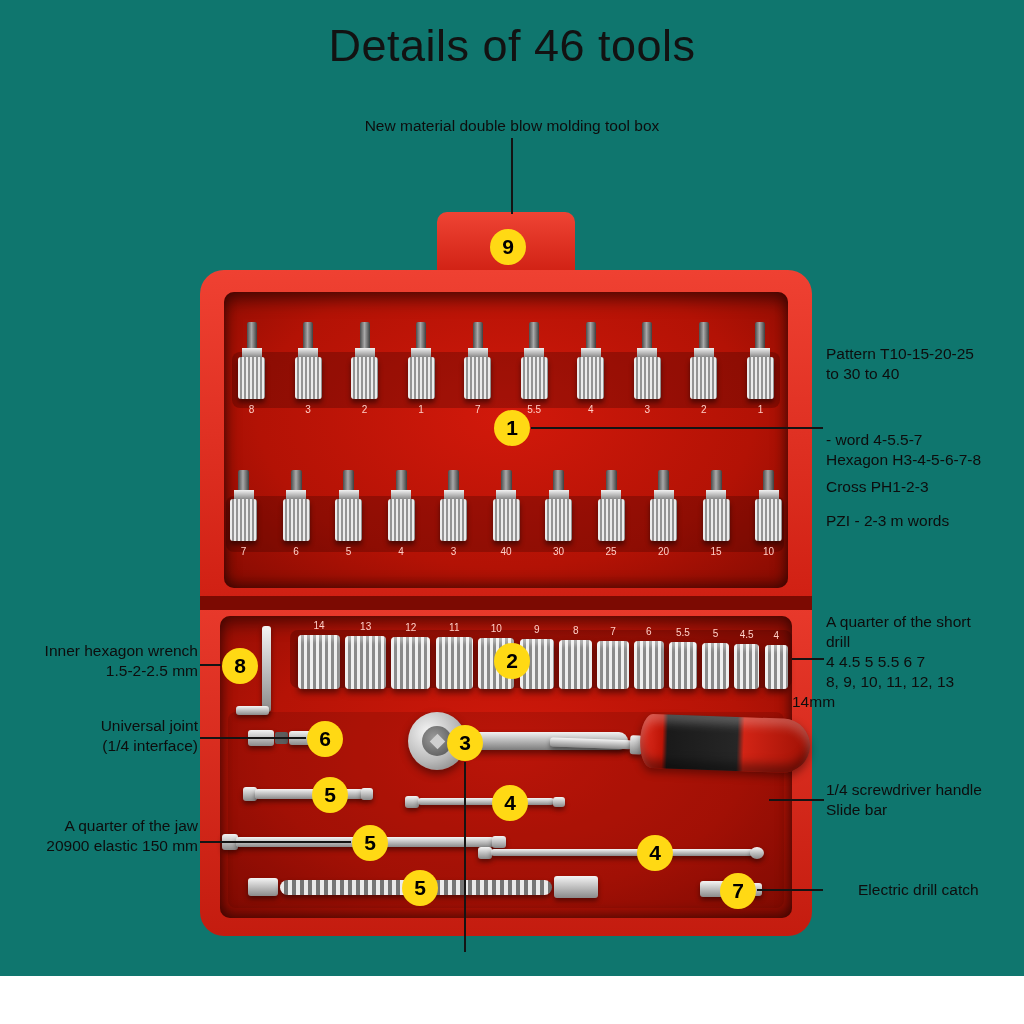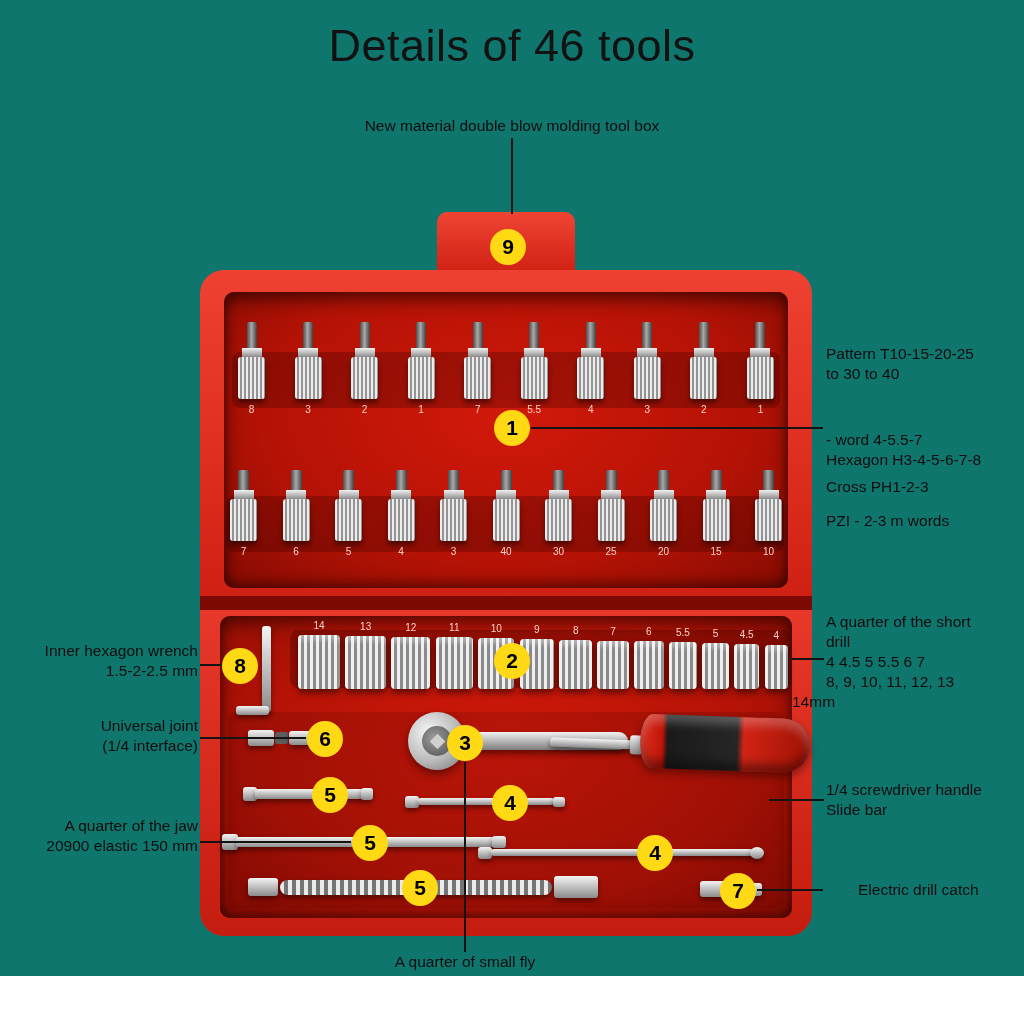--- a/index.html
+++ b/index.html
@@ -395,16 +395,15 @@
   <div class="note right" style="right:826px;top:716px;">Universal joint</div>
   <div class="note right" style="right:826px;top:736px;">(1/4 interface)</div>
   <div class="cline h" style="left:200px;top:737px;width:106px;"></div>
 
   <div class="note right" style="right:826px;top:816px;">A quarter of the jaw</div>
   <div class="note right" style="right:826px;top:836px;">20900 elastic 150 mm</div>
   <div class="cline h" style="left:200px;top:841px;width:151px;"></div>
 
   <div class="cline v" style="left:464px;top:762px;height:190px;"></div>
   <div class="note center" style="left:320px;top:952px;width:290px;">
-    <div>A quarter of small fly</div>
   </div>
 
 </div>
 
 </body></html>

